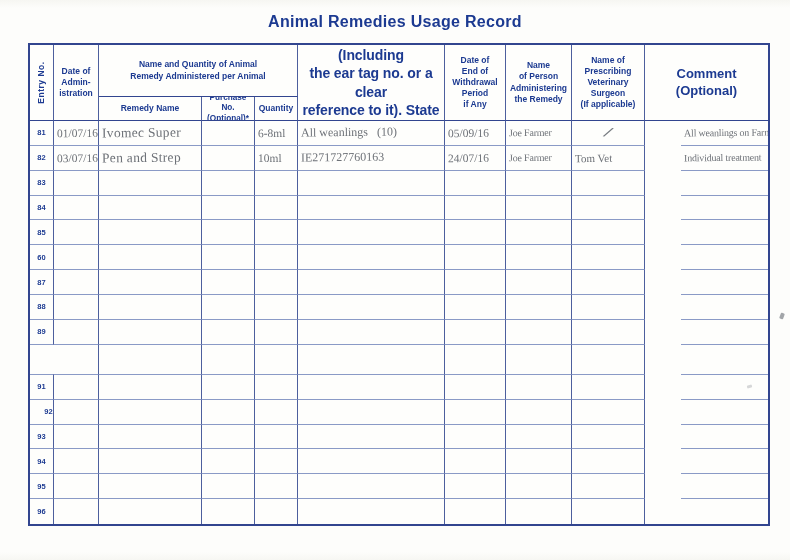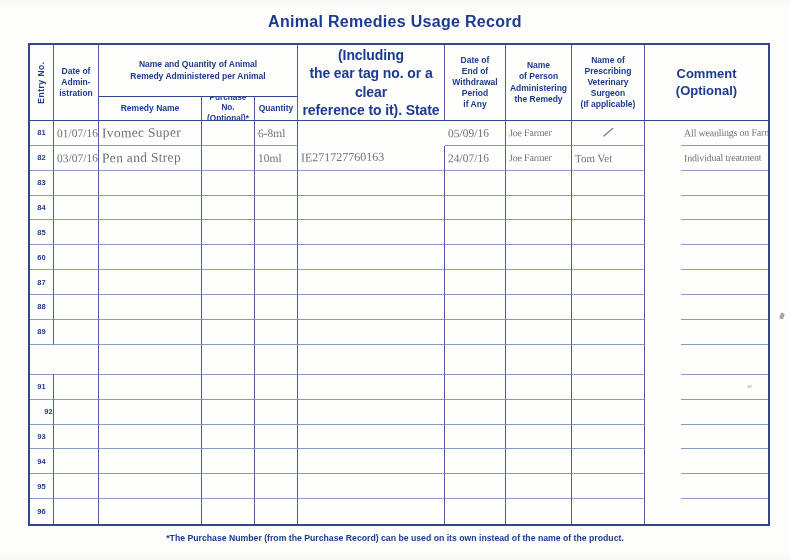--- a/index.html
+++ b/index.html
@@ -180,20 +180,23 @@
       </div>
       <div class="cell c-remedy hw" style="grid-area: 3 / 3;">
         <span>Ivomec Super</span>
       </div>
       <div class="cell c-purchase hw" style="grid-area: 3 / 4;">
         <span></span>
       </div>
       <div class="cell c-qty hw" style="grid-area: 3 / 5;">
         <span>6-8ml</span>
       </div>
+      <div class="cell c-identity hw" style="grid-area: 3 / 6;">
+        <span>All weanlings&nbsp;&nbsp;&nbsp;(10)</span>
+      </div>
       <div class="cell c-withdrawal hw" style="grid-area: 3 / 7;">
         <span>05/09/16</span>
       </div>
       <div class="cell c-person hw" style="grid-area: 3 / 8;">
         <span>Joe Farmer</span>
       </div>
       <div class="cell c-vet hw slash" style="grid-area: 3 / 9;">
         <span>/</span>
       </div>
       <div class="cell c-comment hw" style="grid-area: 3 / 10;">
@@ -644,17 +647,16 @@
         <span></span>
       </div>
       <div class="cell c-vet hw last-row" style="grid-area: 18 / 9;">
         <span></span>
       </div>
       <div class="cell c-comment hw last-row" style="grid-area: 18 / 10;">
         <span></span>
       </div>
     </div>
 
-  <div class="footnote">*The Purchase Number (from the Purchase Record) can be used on its own instead of the name of the product.</div>
 
   <div class="speck speck-1"></div>
   <div class="speck speck-2"></div>
 </div>
 
 </body></html>

